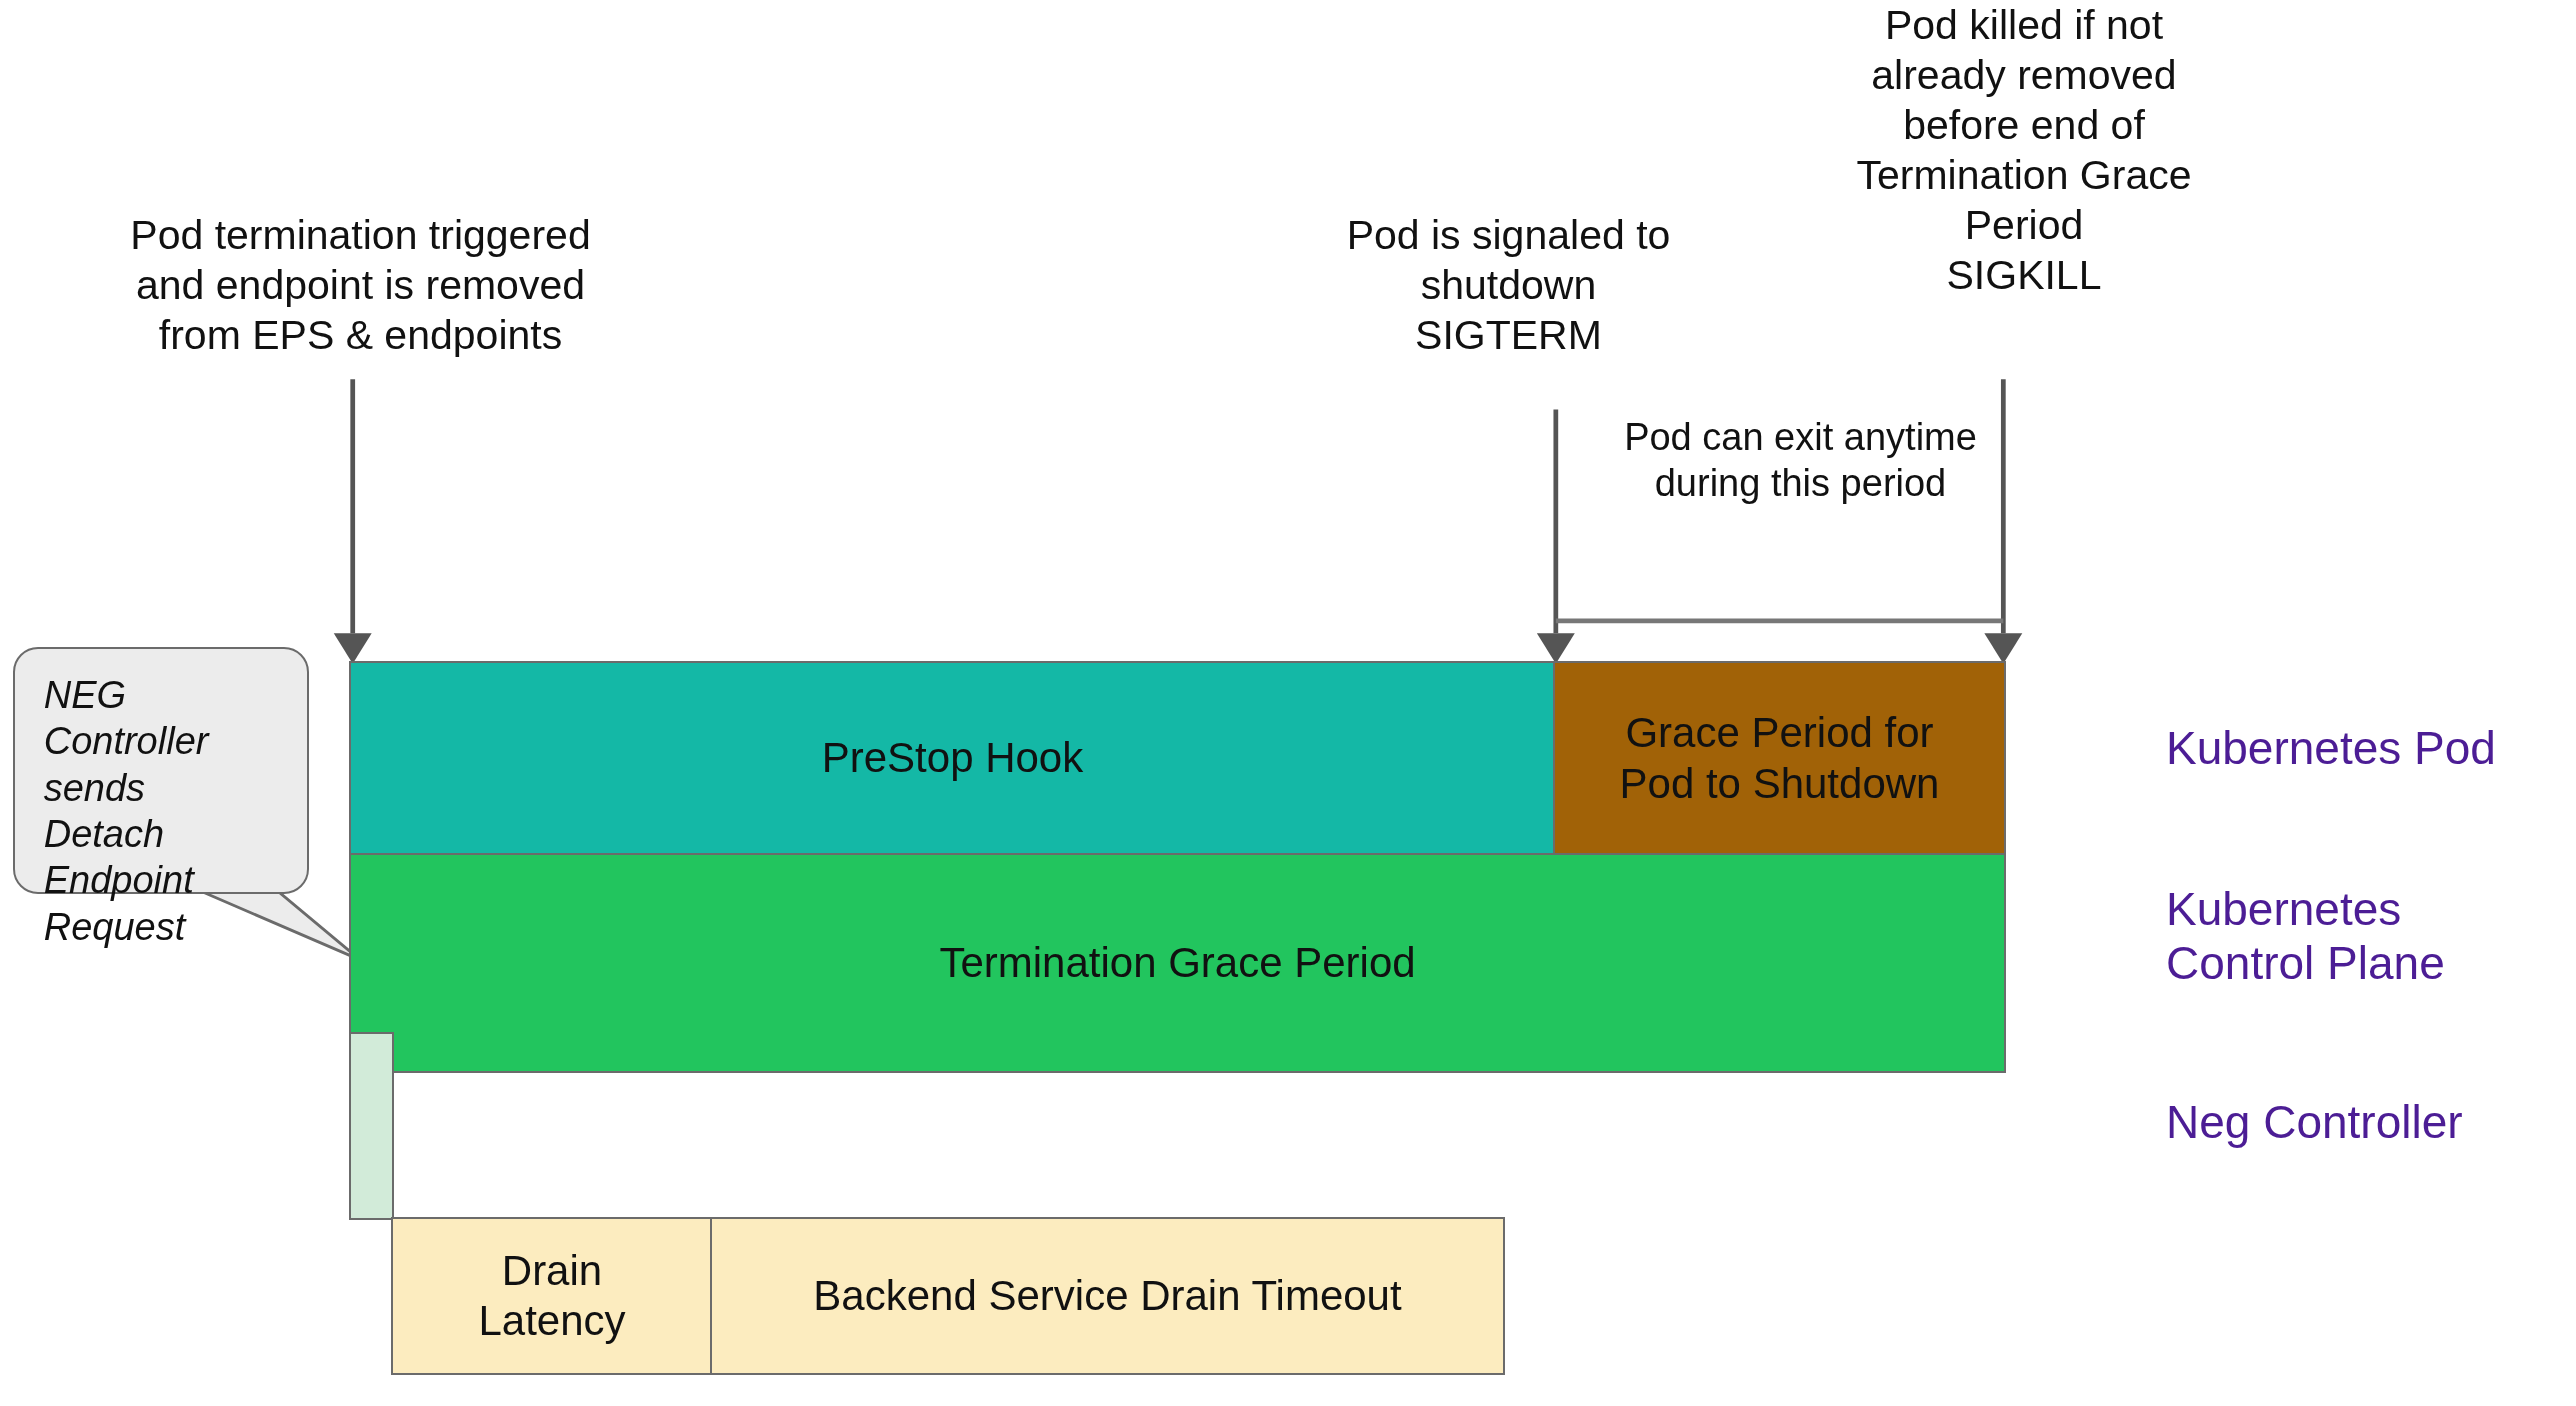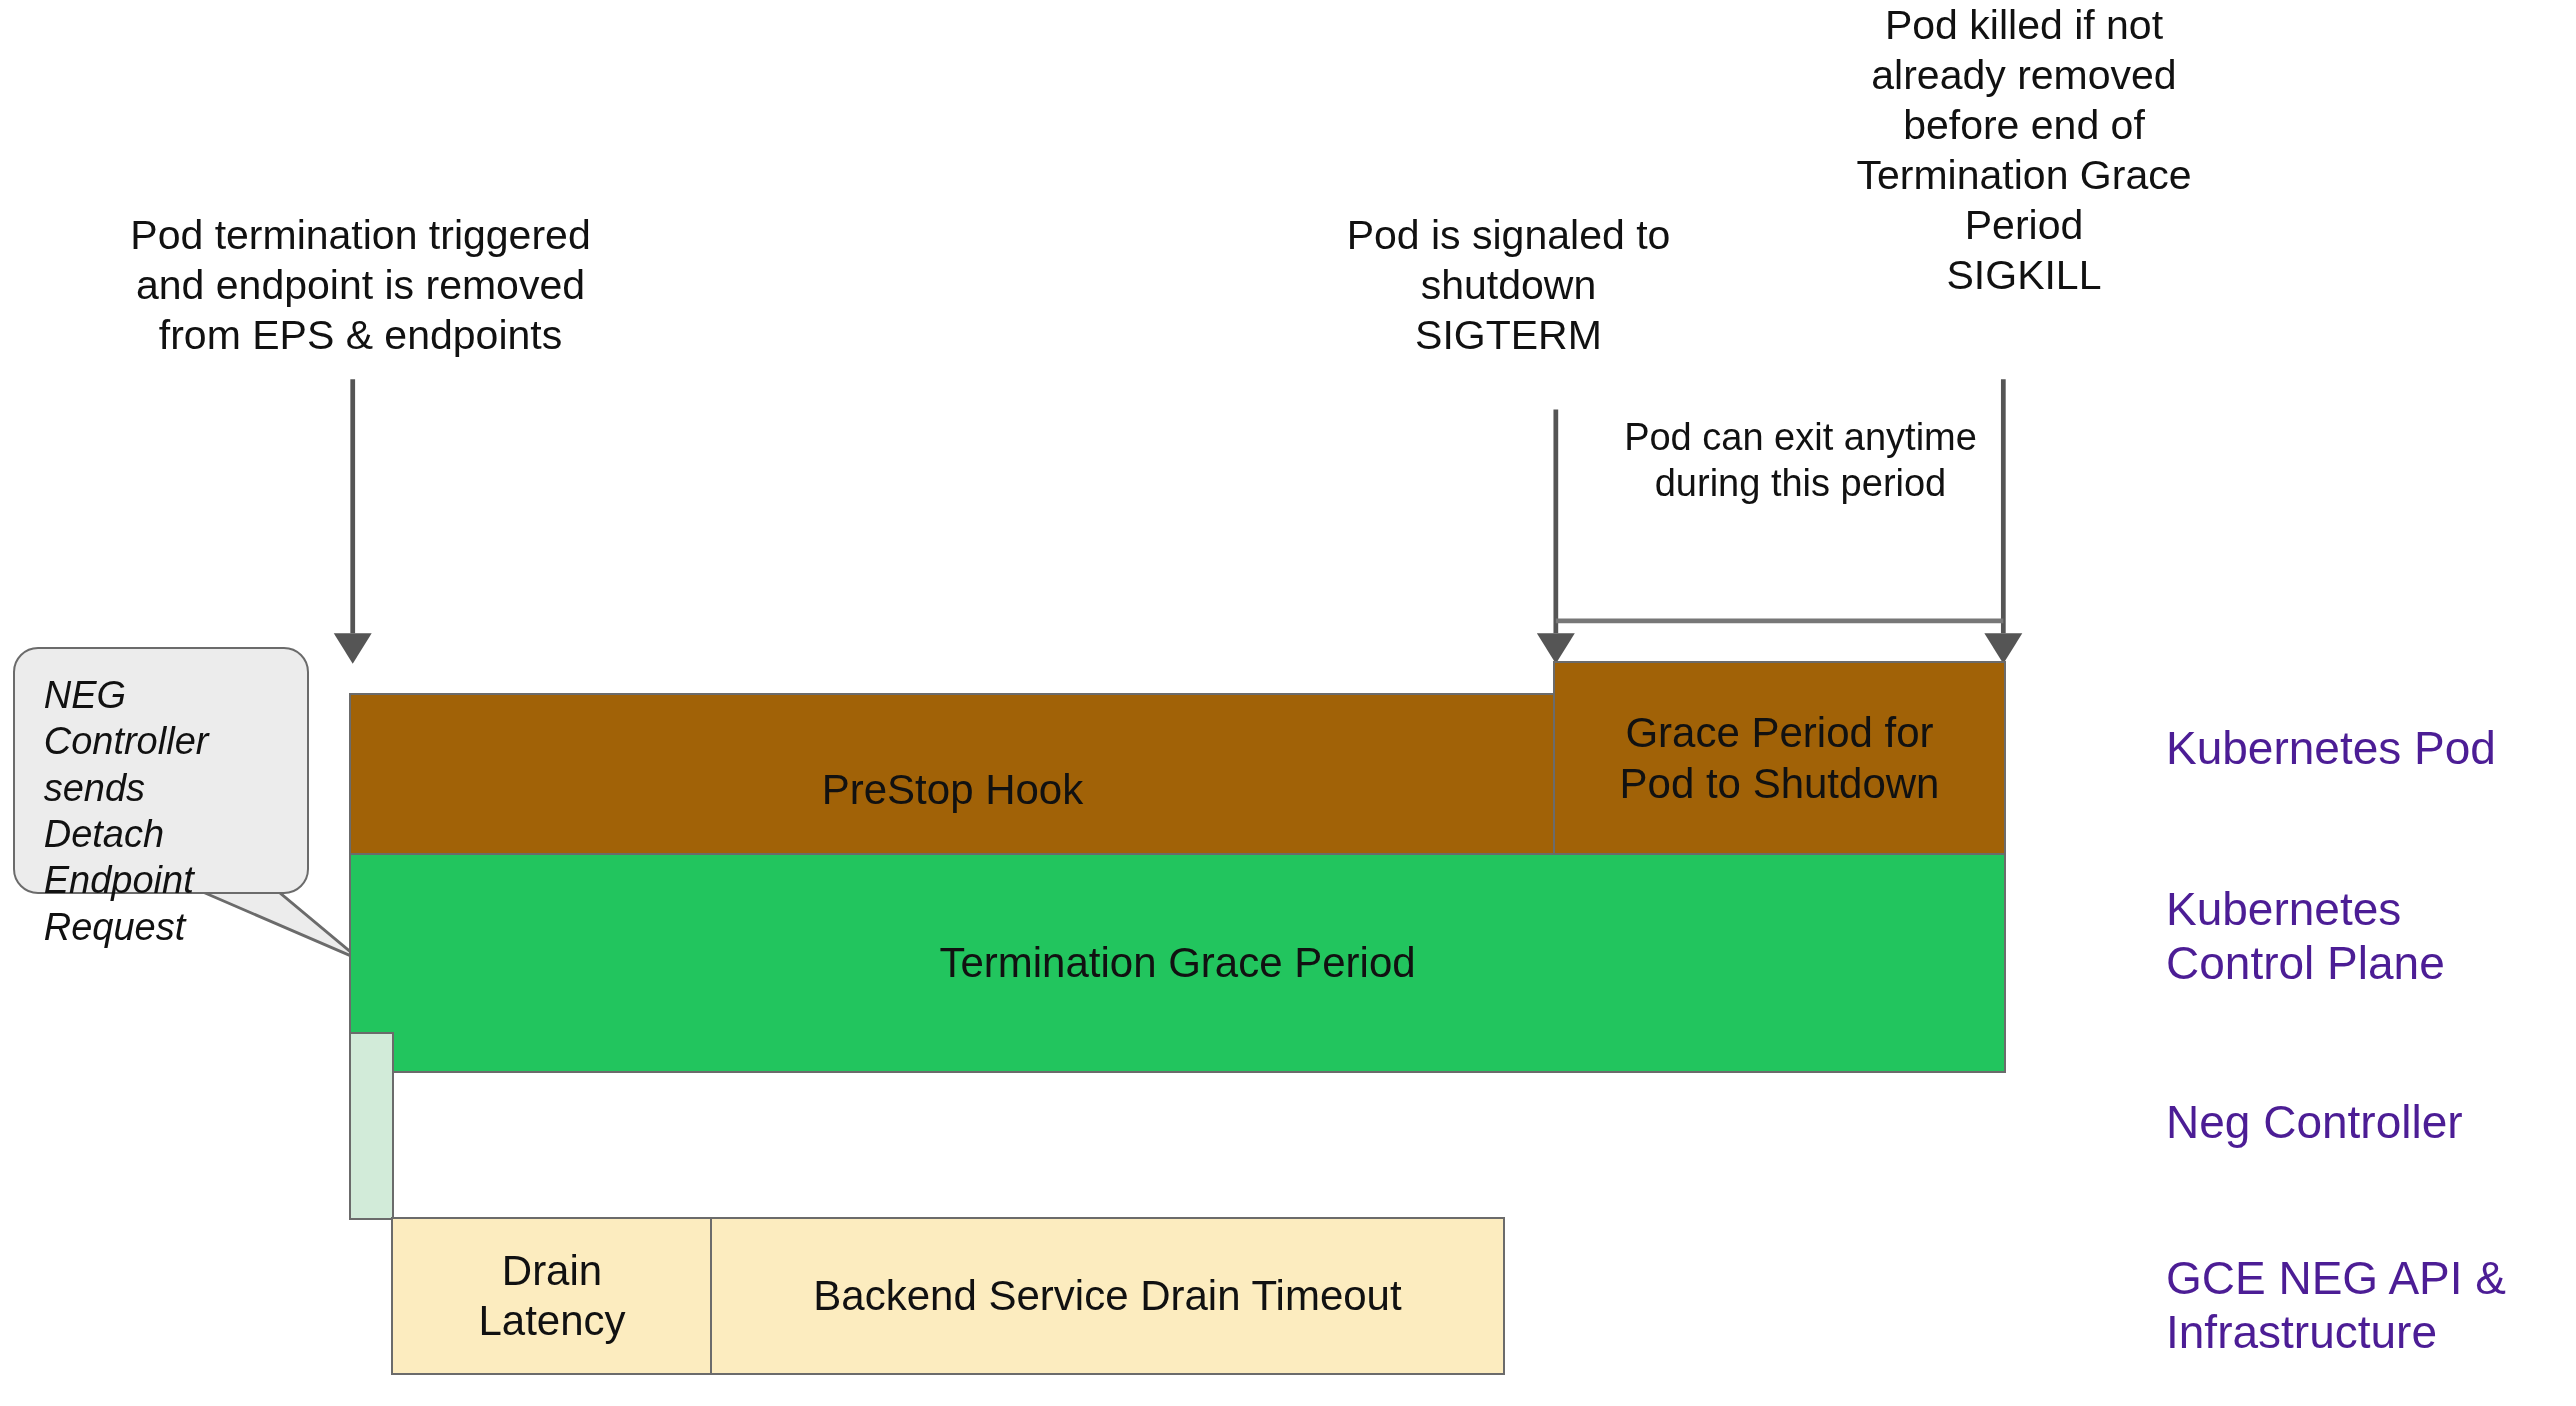--- a/index.html
+++ b/index.html
@@ -18,21 +18,21 @@
   #annot-termination{left:38px;top:210px;width:645px;}
   #annot-sigterm{left:1288px;top:210px;width:441px;}
   #annot-sigkill{left:1801px;top:0px;width:446px;}
   #annot-exit{left:1585px;top:414px;width:431px;font-size:38px;}
 
   
   .bar{position:absolute;box-sizing:border-box;border:2.8px solid #6b6b6b;
        display:flex;align-items:center;justify-content:center;
        text-align:center;line-height:1.2;font-size:42px;color:#111;}
 
-  #bar-prestop{left:349px;top:661px;width:1207px;height:195px;background:#a16207;margin-top:32px;}
+  #bar-prestop{left:349px;top:661px;width:1207px;height:195px;background:#14b8a6;}
   #bar-grace{left:1553px;top:661px;width:453px;height:195px;background:#a16207;font-size:42px;}
   #bar-tgp{left:349px;top:853px;width:1657px;height:220px;background:#22c55e;}
   #bar-neg{left:349px;top:1032px;width:45px;height:188px;background:#d2ebd9;}
   #bar-drain{left:391px;top:1217px;width:322px;height:158px;background:#fcecbf;}
   #bar-bsdt{left:710px;top:1217px;width:795px;height:158px;background:#fcecbf;}
 
   
   .lane{position:absolute;font-size:46px;line-height:1.18;color:#4c1d95;text-align:left;}
   #lane-pod{left:2166px;top:721px;width:408px;}
   #lane-cp{left:2166px;top:882px;width:408px;}
@@ -114,17 +114,15 @@
 
   <div class="bar" id="bar-bsdt">Backend Service Drain Timeout</div>
 
   <div class="lane" id="lane-pod">Kubernetes Pod</div>
 
   <div class="lane" id="lane-neg">Neg Controller</div>
 
   <div class="lane" id="lane-cp" style="white-space:pre-line">Kubernetes
 Control Plane</div>
 
-  <div class="lane" id="lane-gce" style="white-space:pre-line">GCE NEG API &amp;
-Infrastructure</div>
 
 </div>
 
 
 </body></html>

